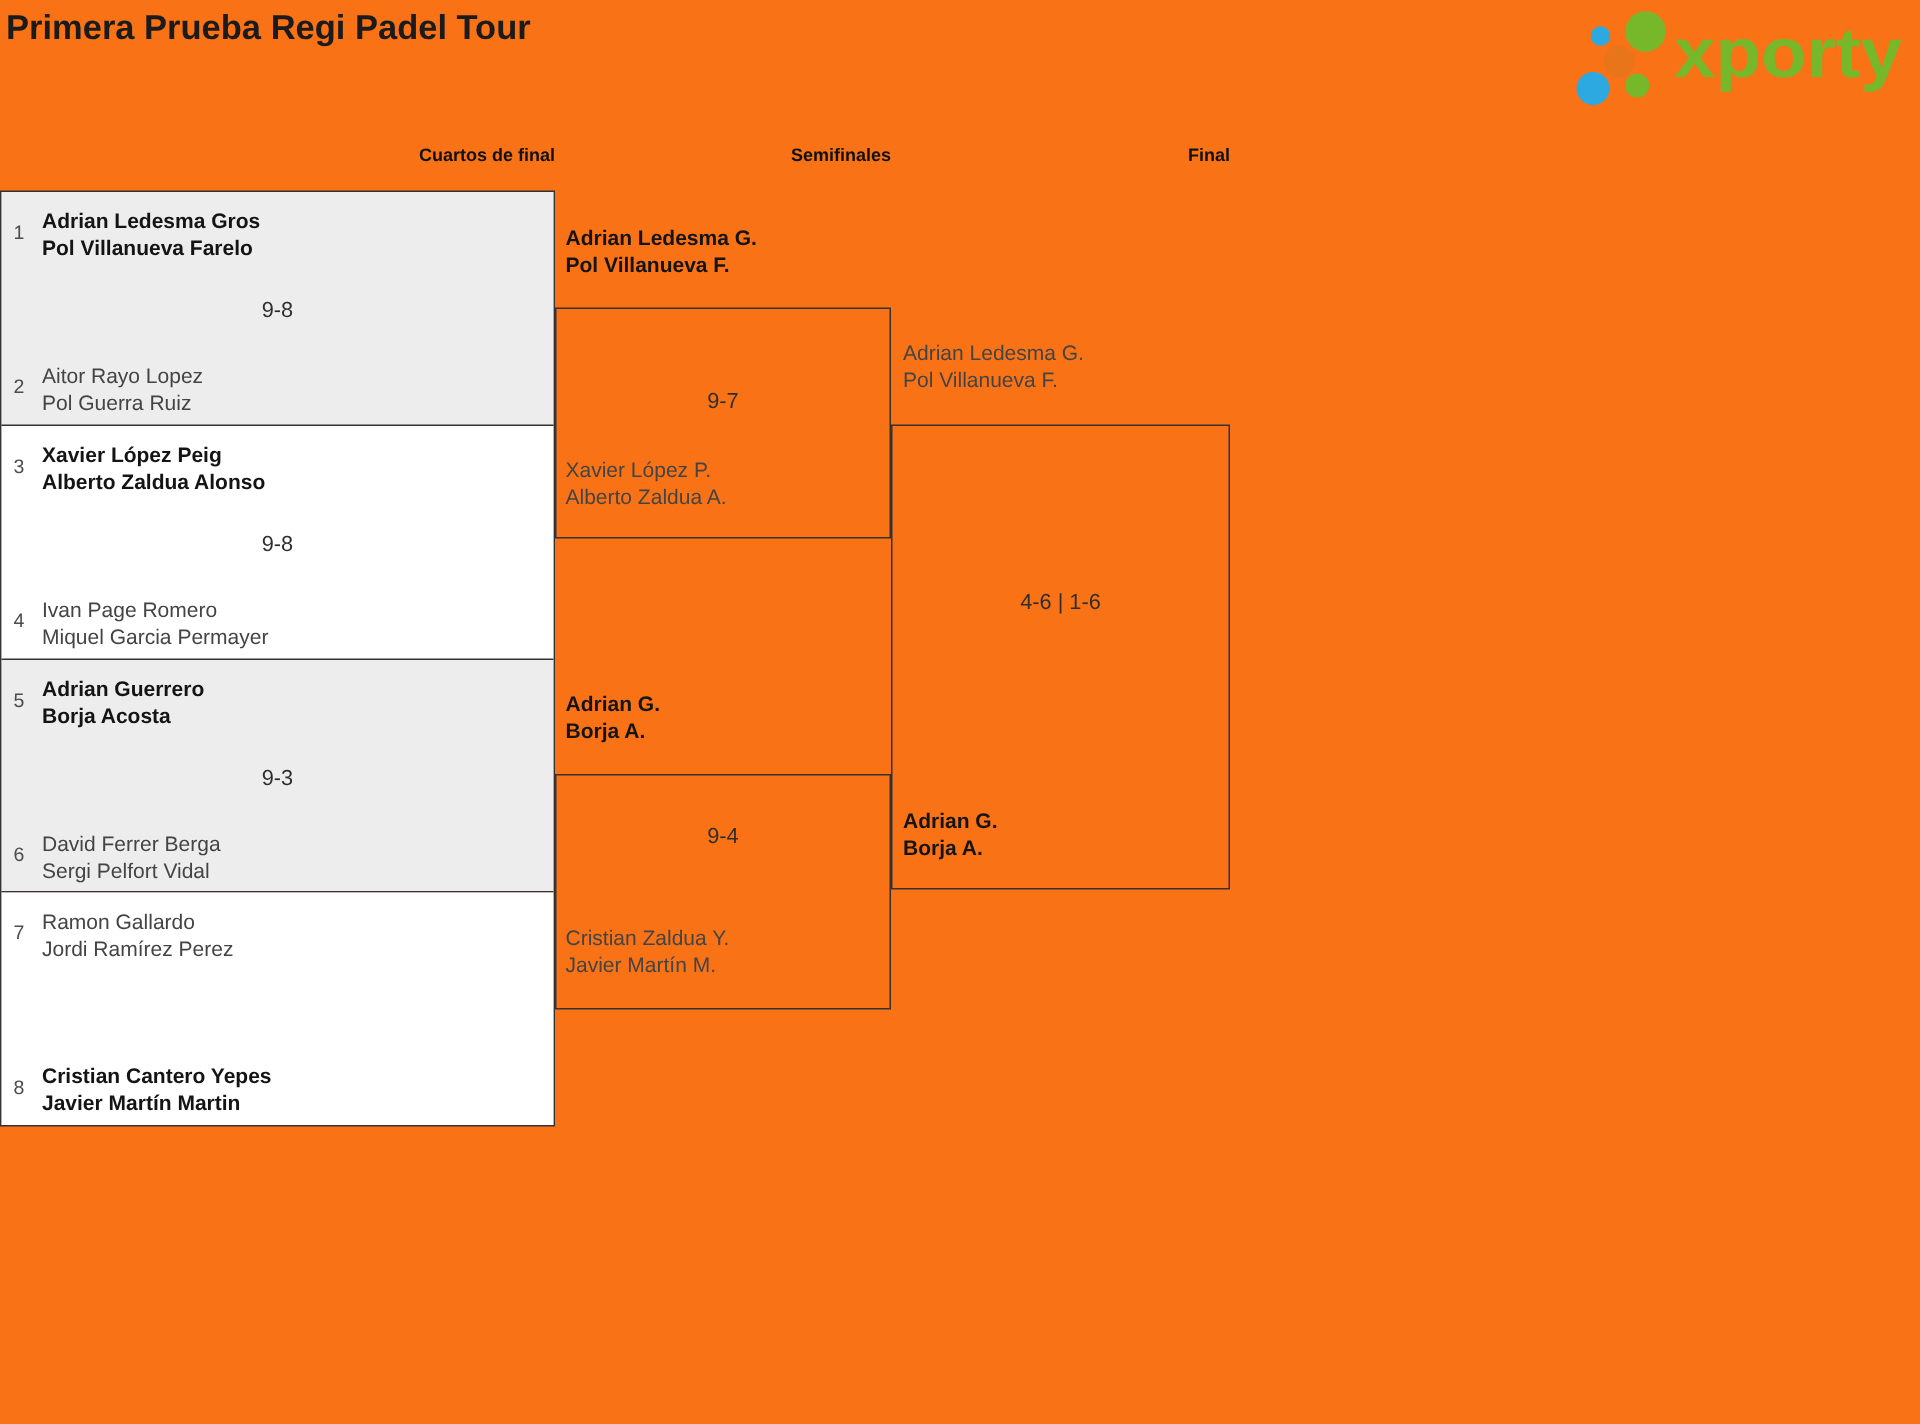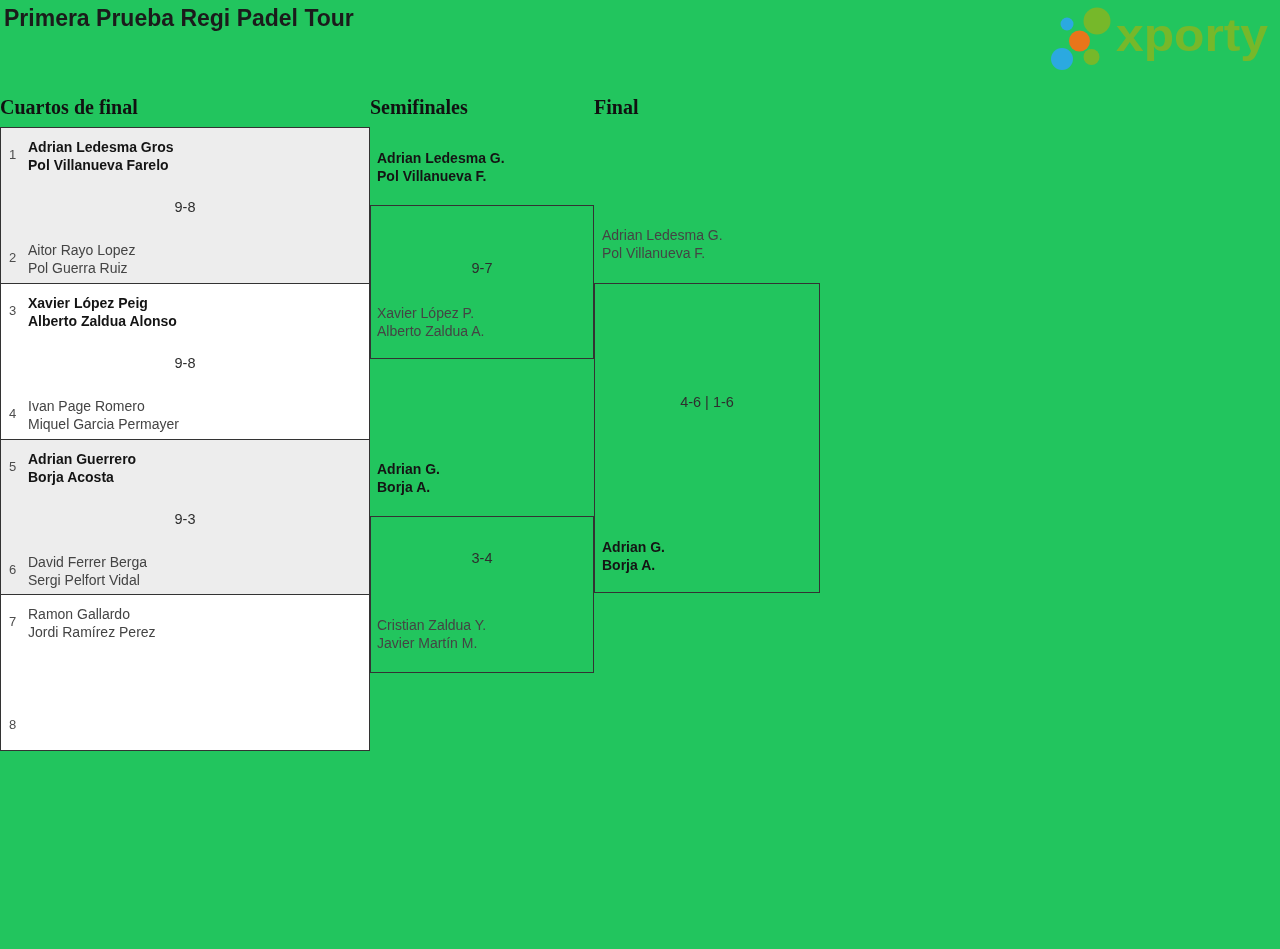--- a/index.html
+++ b/index.html
@@ -1,24 +1,24 @@
 <!DOCTYPE html>
 <html><head>
 <meta charset="utf-8">
 <style>
   html,body { margin:0; padding:0; background:#ffffff; }
   .page {
-    position:relative; width:1280px; height:949px; background:#22c55e;
+    position:relative; width:1280px; height:949px; background:#f97316;
     font-family:"Liberation Sans", sans-serif; overflow:hidden;
   }
   .abs { position:absolute; }
 
   
   .title-line { position:absolute; left:4px; font-size:23px; font-weight:700; color:#1b1b1b; line-height:33px; white-space:nowrap; }
-  .colhead { position:absolute; top:96px; font-size:20px; font-weight:700; color:#111; text-align:left;font-family:Liberation Serif, serif; }
+  .colhead { position:absolute; top:96px; font-size:12px; font-weight:700; color:#111; text-align:right; }
 
   
   .bracket-box { position:absolute; border:1.5px solid #333; box-sizing:border-box; background:transparent; }
   .qf-wrap { position:absolute; left:0px; top:127px; width:370px; height:624px; border:1.5px solid #333; box-sizing:border-box; display:flex; flex-direction:column; }
   .qf-match { position:relative; flex:1 1 0; background:#ffffff; }
   .qf-match.shaded { background:#ededed; }
   .qf-match.divider { border-bottom:1.5px solid #333; }
 
   .team { font-size:14px; line-height:18px; color:#444; white-space:nowrap; }
   .team.win { font-weight:700; color:#141414; }
@@ -97,40 +97,44 @@
       </div>
     </div>
 
     <div class="qf-match">
       <div class="seed qf-seed-top">7</div>
       <div class="team qf-team-top">
         <div>Ramon Gallardo</div>
         <div>Jordi Ramírez Perez</div>
       </div>
       <div class="seed qf-seed-bottom">8</div>
+      <div class="team win qf-team-bottom">
+        <div>Cristian Cantero Yepes</div>
+        <div>Javier Martín Martin</div>
+      </div>
     </div>
   </div>
 
   <div class="team win abs" style="left:377px; top:149px;">
     <div>Adrian Ledesma G.</div>
     <div>Pol Villanueva F.</div>
   </div>
   <div class="bracket-box" style="left:370px; top:205px; width:224px; height:154px;"></div>
   <div class="score abs" style="left:370px; top:238px; width:224px;margin-top:22px;">9-7</div>
   <div class="team abs" style="left:377px; top:304px;">
     <div>Xavier López P.</div>
     <div>Alberto Zaldua A.</div>
   </div>
 
   <div class="team win abs" style="left:377px; top:460px;">
     <div>Adrian G.</div>
     <div>Borja A.</div>
   </div>
   <div class="bracket-box" style="left:370px; top:516px; width:224px; height:157px;"></div>
-  <div class="score abs" style="left:370px; top:550px; width:224px;">3-4</div>
+  <div class="score abs" style="left:370px; top:550px; width:224px;">9-4</div>
   <div class="team abs" style="left:377px; top:616px;">
     <div>Cristian Zaldua Y.</div>
     <div>Javier Martín M.</div>
   </div>
 
   <div class="team abs" style="left:602px; top:226px;">
     <div>Adrian Ledesma G.</div>
     <div>Pol Villanueva F.</div>
   </div>
   <div class="bracket-box" style="left:594px; top:283px; width:226px; height:310px;"></div>

